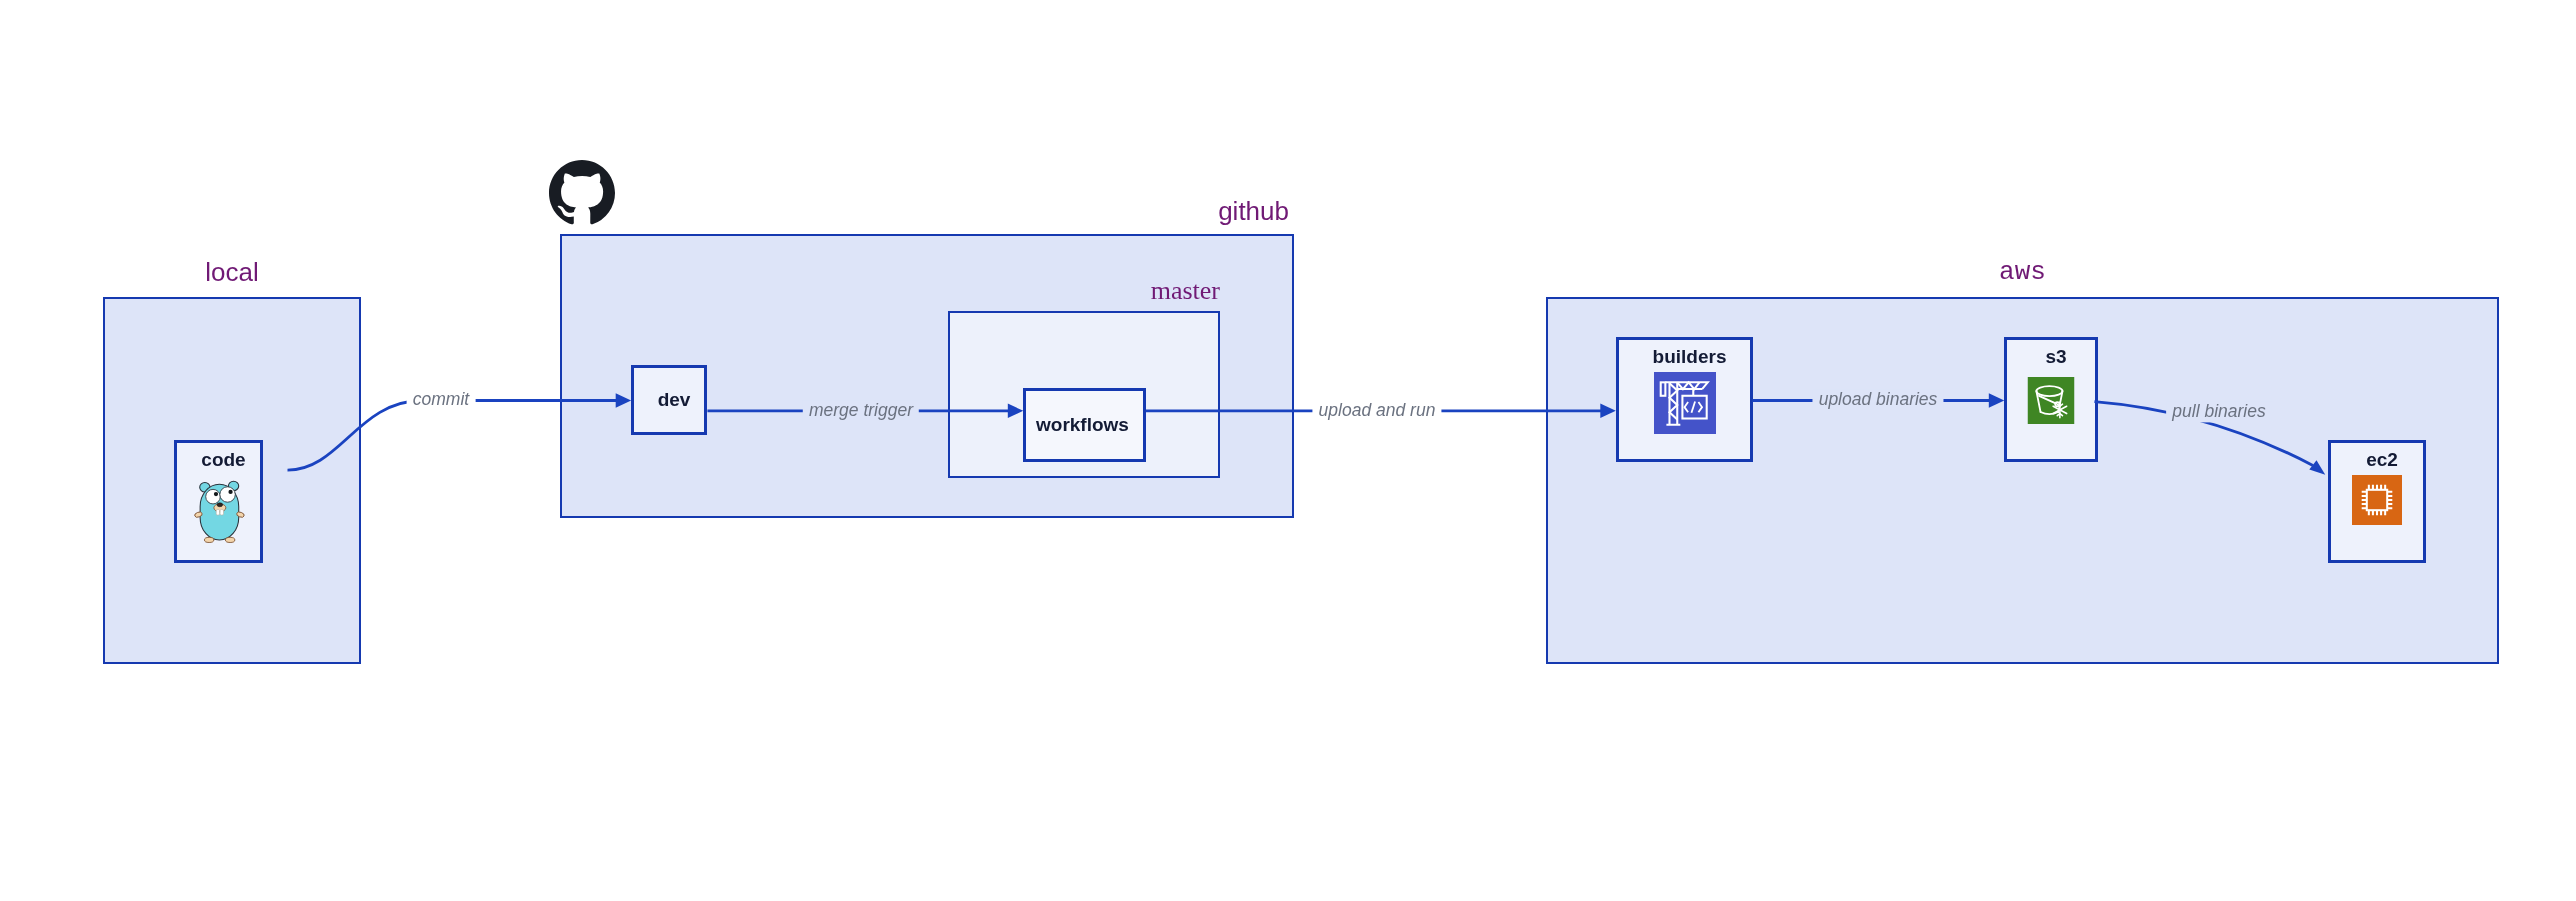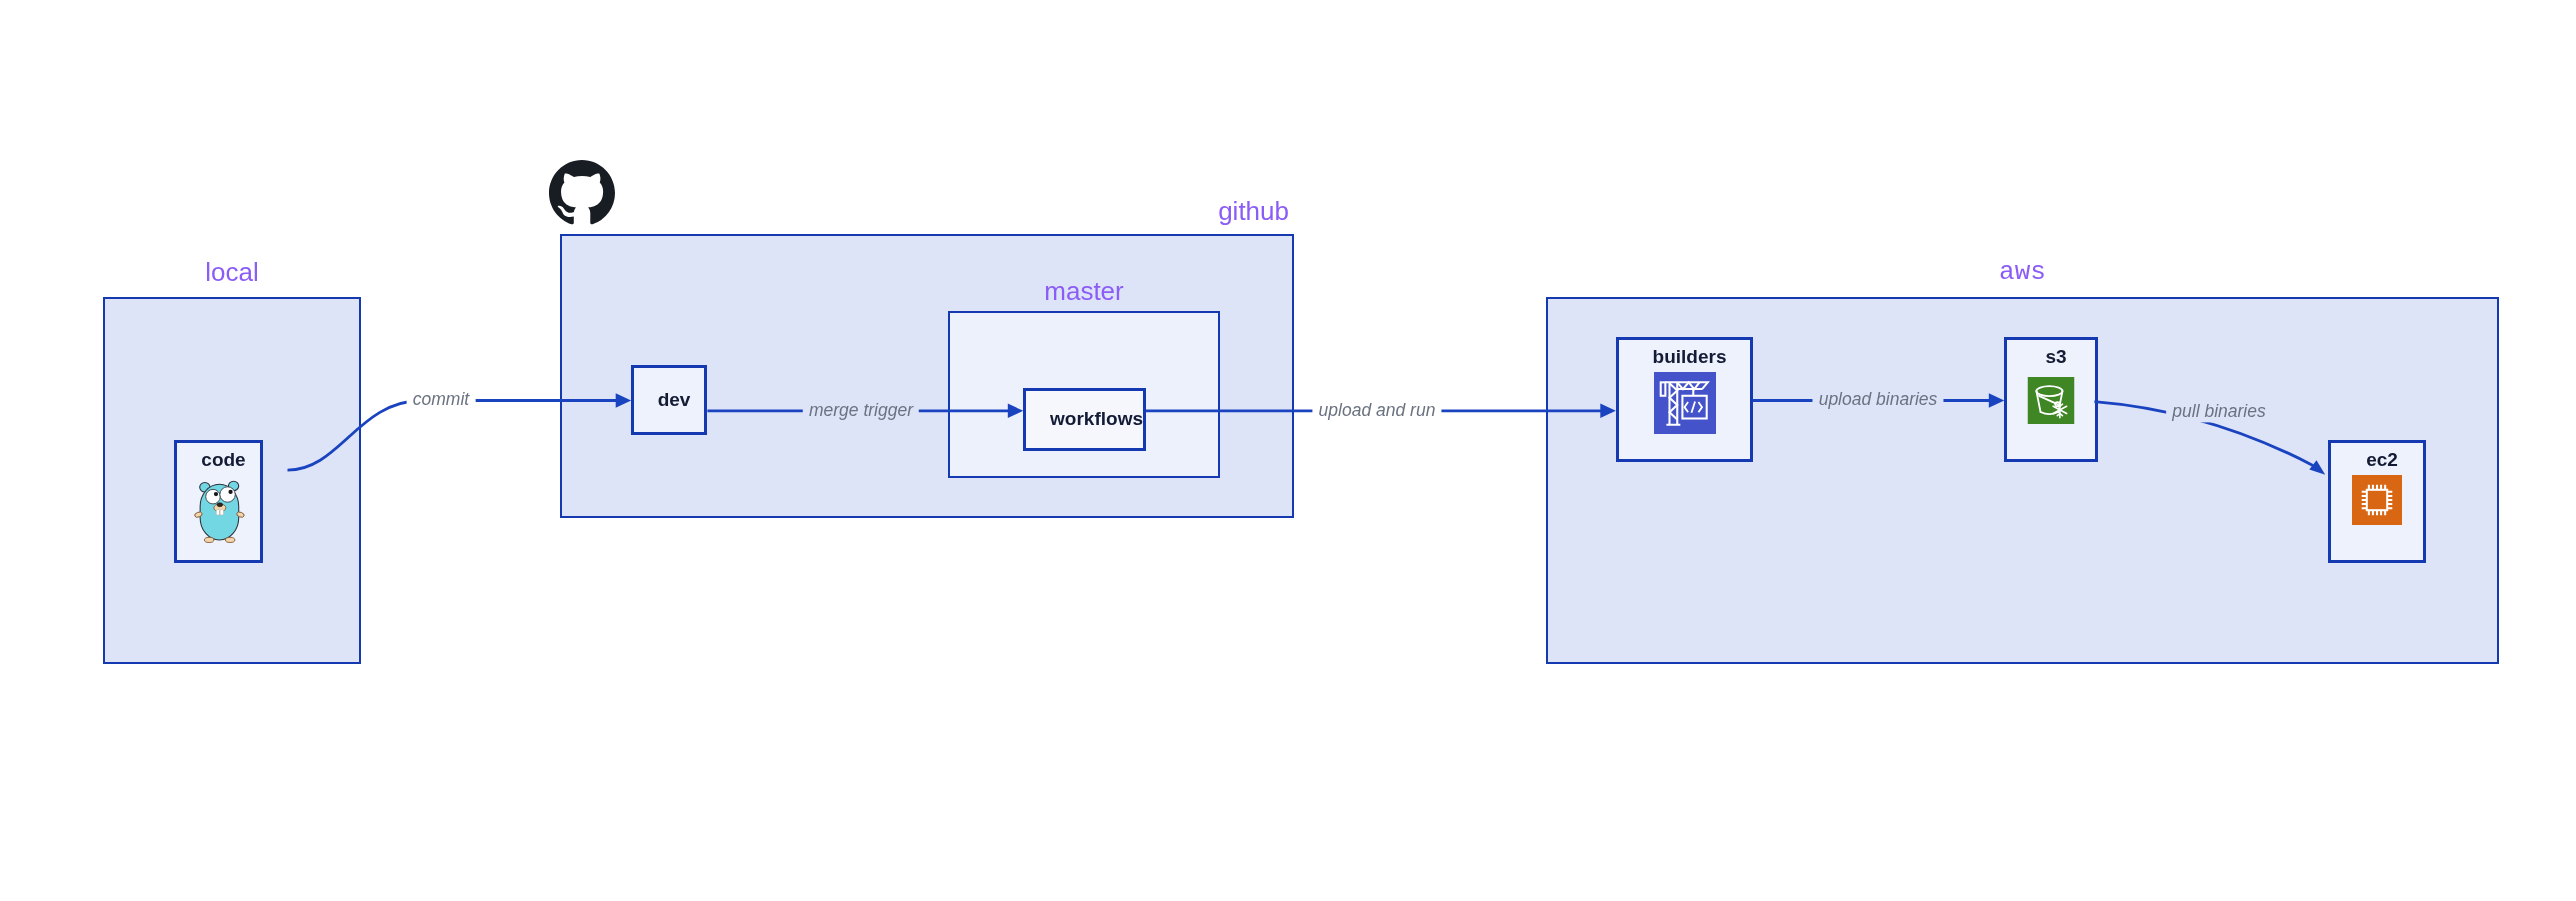--- a/index.html
+++ b/index.html
@@ -9,31 +9,31 @@
   }
   .canvas{position:absolute;inset:0;}
 
   
   .group{position:absolute;background:#dde4f8;border:2.6px solid #1539b0;box-sizing:border-box;z-index:1;}
   #g-local  {left:103px; top:297px; width:258px;  height:367px;}
   #g-github {left:560px;top:234px; width:734px; height:284px;}
   #g-master {left:948px;top:311px; width:272px;  height:167px;background:#edf1fb;}
   #g-aws    {left:1546px;top:297px; width:953px; height:367px;}
 
-  .group-label{position:absolute;font-size:26px;font-weight:500;color:#8b5cf6;z-index:2;line-height:1.1;}
+  .group-label{position:absolute;font-size:26px;font-weight:500;color:#701a75;z-index:2;line-height:1.1;}
   #gl-local  {left:103px; top:258px; width:258px; text-align:center;}
   #gl-github {left:1036px;top:197px; width:253px; text-align:right;}
-  #gl-master {left:948px;top:277px; width:272px; text-align:center;}
+  #gl-master {left:948px;top:277px; width:272px; text-align:right;font-family:Liberation Serif, serif;}
   #gl-aws    {left:1546px;top:258px; width:953px;text-align:center;font-family:Liberation Mono, monospace;}
 
   
   .node{position:absolute;background:#eef2fc;border:3.1px solid #1539b0;box-sizing:border-box;z-index:2;}
   #n-code      {left:174px; top:440px; width:89px; height:123px;}
   #n-dev       {left:631px;top:365px; width:76px; height:70px;display:flex;align-items:center;justify-content:center;}
-  #n-workflows {left:1023px;top:388px; width:123px; height:63px;background:#f5f7fd;display:flex;align-items:center;justify-content:flex-end;}
+  #n-workflows {left:1023px;top:388px; width:123px; height:74px;background:#f5f7fd;display:flex;align-items:center;justify-content:flex-start;}
   #n-builders  {left:1616px;top:337px; width:137px; height:125px;}
   #n-s3        {left:2004px;top:337px; width:94px; height:125px;}
   #n-ec2       {left:2328px;top:440px; width:98px; height:123px;}
 
   .node-label{font-weight:bold;font-size:19px;color:#131b35;line-height:1.1;padding-left:10px;}
   .node-label.top{display:block;text-align:center;margin-top:7.2px;}
   .node-icon{position:absolute;left:50%;transform:translateX(-50%);}
   #icon-gopher   {top:27px;}
   #icon-codebuild{top:32px;}
   #icon-s3       {top:37px;}

